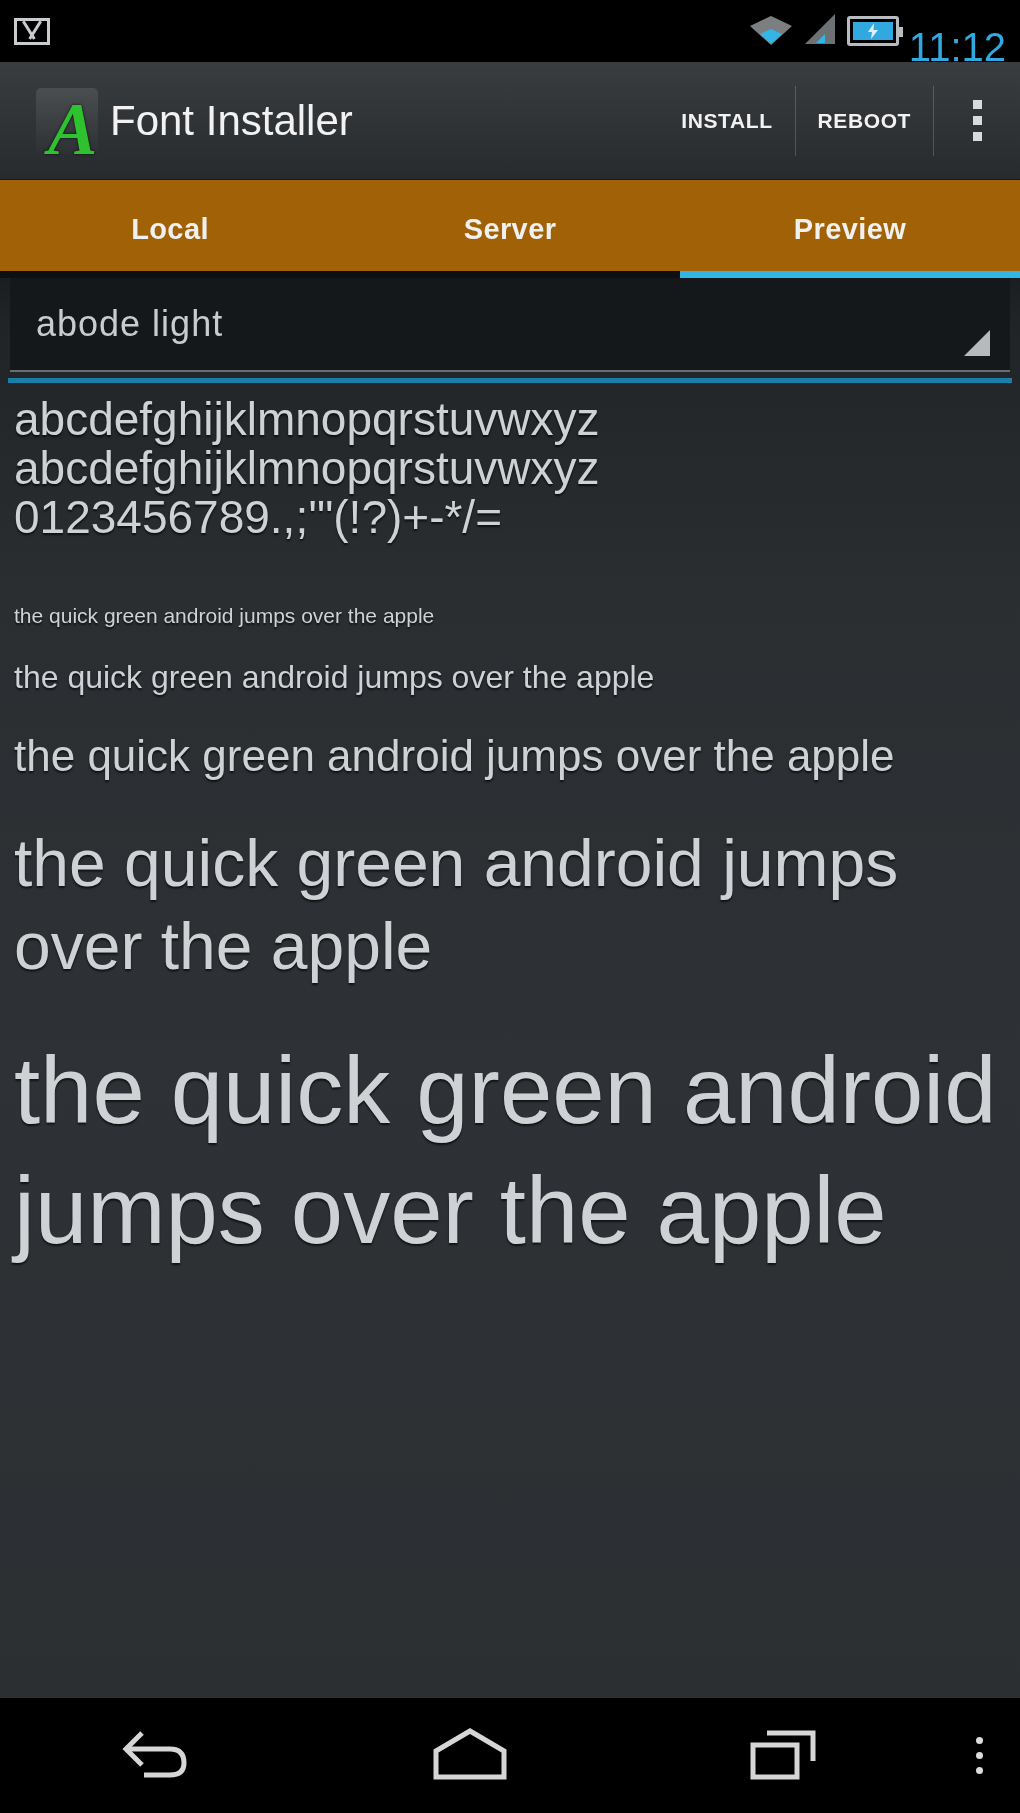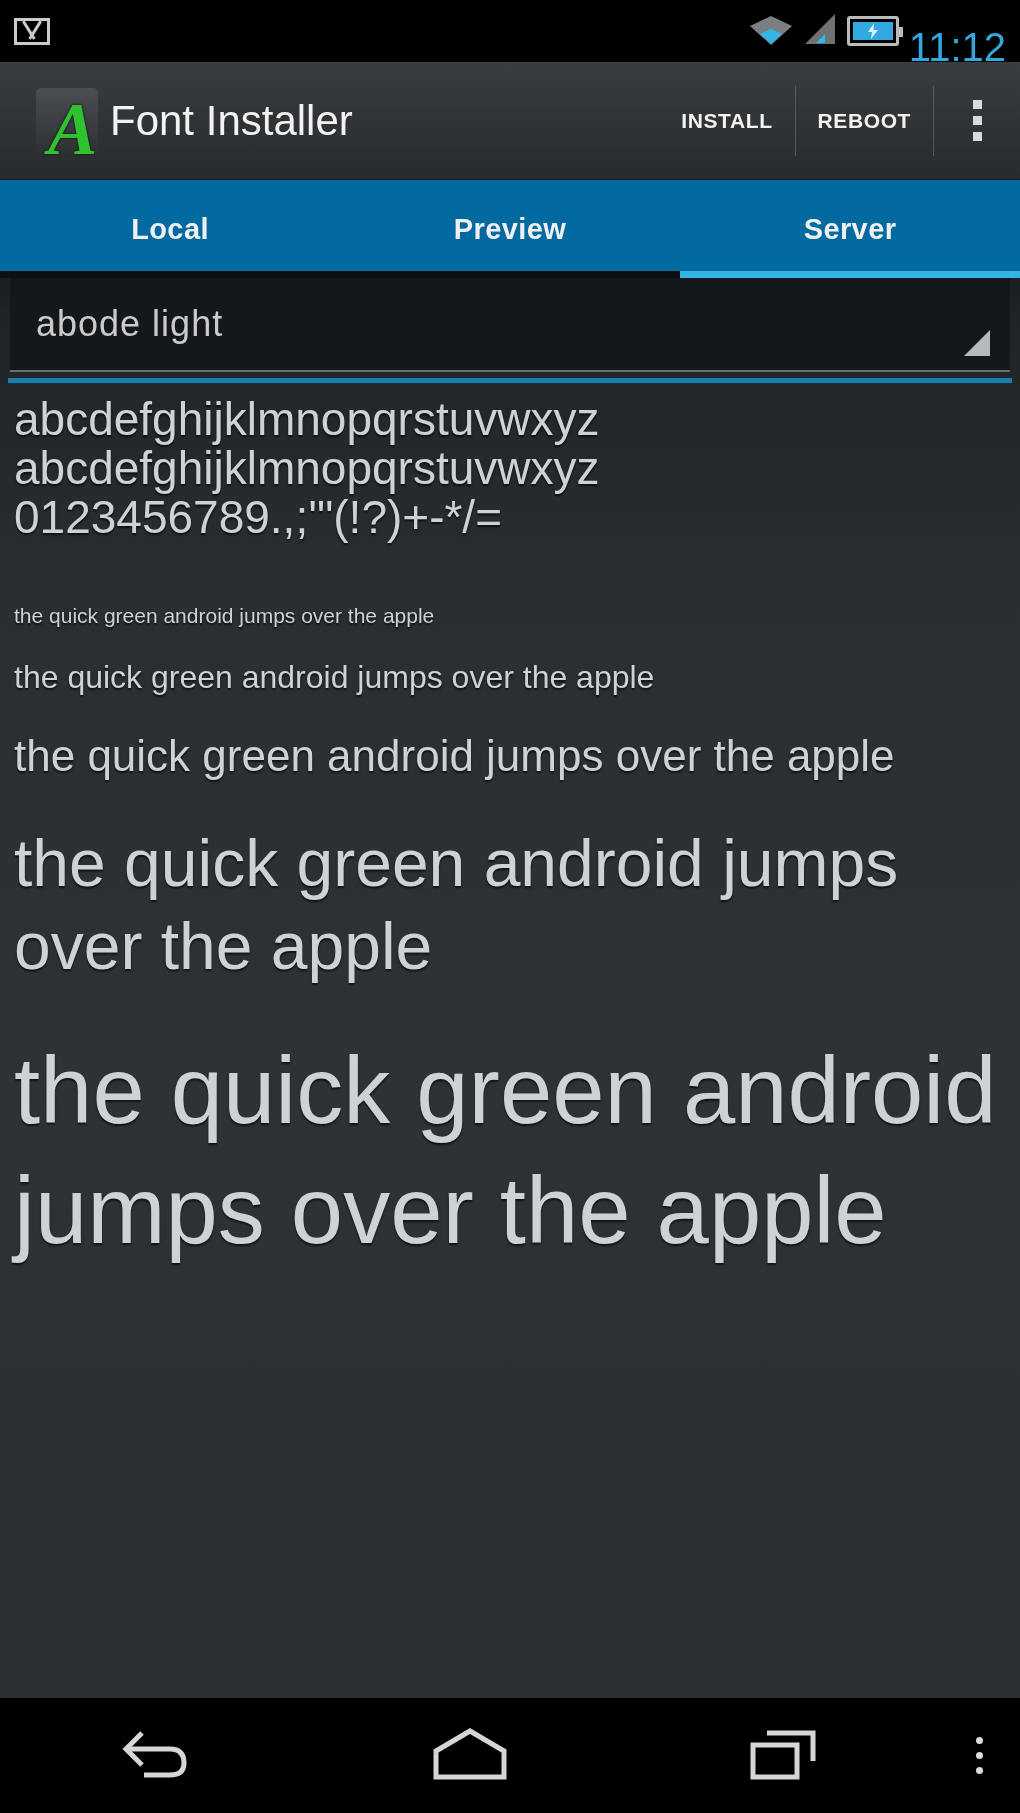--- a/index.html
+++ b/index.html
@@ -162,21 +162,21 @@
     width: 9px; height: 9px;
     background: #d8dadc;
   }
 
   
   .tabbar {
     position: absolute;
     left: 0; top: 180px;
     width: 1020px;
     height: 98px;
-    background: #0369a1;
+    background: #a16207;
     display: flex;
   }
   .tab {
     flex: 1 1 0;
     display: flex;
     align-items: center;
     justify-content: center;
     color: #f0f0f0;
     font-size: 29px;
     font-weight: 700;
@@ -333,22 +333,22 @@
       <div class="ab-overflow">
         <i></i>
           <i></i>
           <i></i>
       </div>
     </div>
   </div>
 
   <div class="tabbar">
     <div class="tab">Local</div>
+    <div class="tab">Server</div>
     <div class="tab">Preview</div>
-    <div class="tab">Server</div>
   </div>
   <div class="tab-underline-row">
     <div class="seg"></div>
     <div class="seg"></div>
     <div class="seg on"></div>
   </div>
 
   <div class="content">
 
     <div class="spinner">

